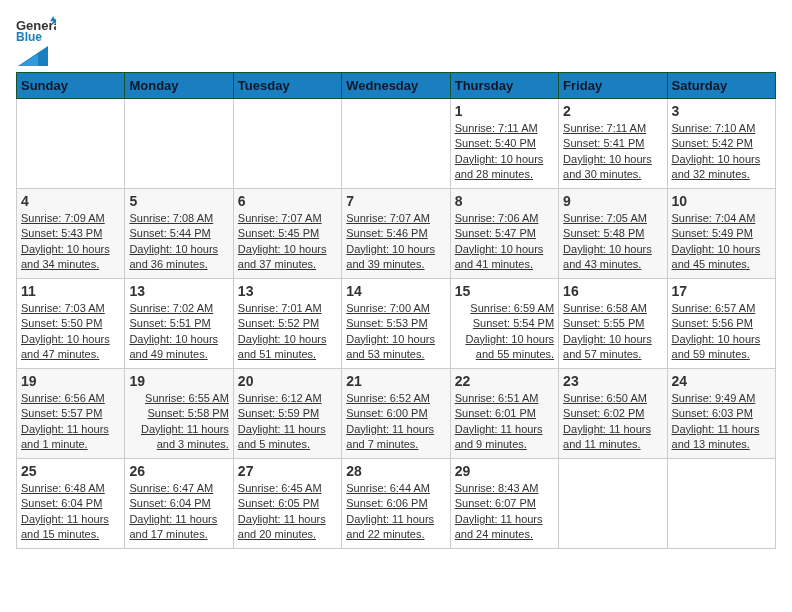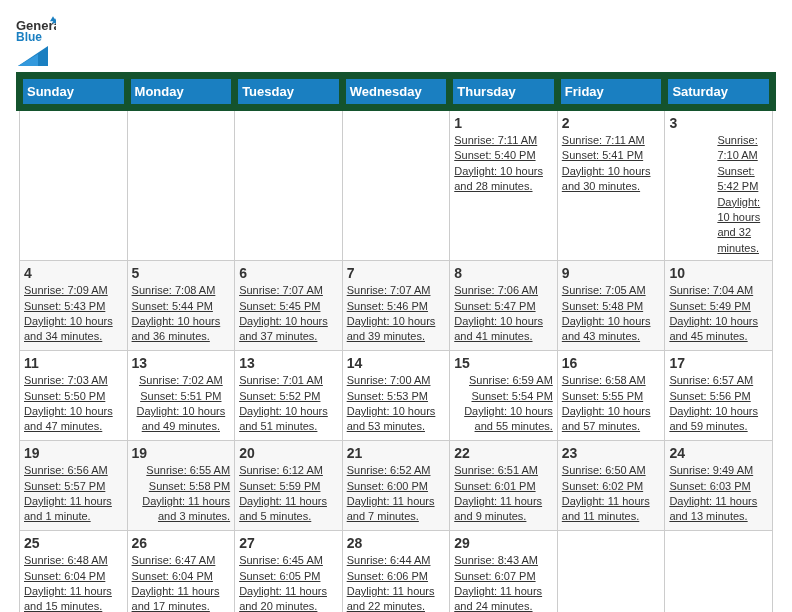--- a/index.html
+++ b/index.html
@@ -38,26 +38,26 @@
       font-size: 16px;
       color: #555;
     }
     table {
       width: 100%;
       border-collapse: collapse;
       table-layout: fixed;
     }
     thead th {
       background-color: #1a7fc1;
-      color: #ffffff;
+      color: #0f172a;
       font-size: 13px;
       font-weight: bold;
       padding: 5px 4px;
       text-align: left;
-      border: 7px solid #14532d;
+      border: 1px solid #14532d;
     }
     tbody td {
       border: 1px solid #ccc;
       vertical-align: top;
       padding: 4px;
       height: 90px;
       font-size: 11px;
       color: #333;
       background: #fff;
     }
@@ -133,21 +133,21 @@
         </td>
         <td>
           <span class="day-number">2</span>
           <div class="day-info" style="white-space: pre-line;">Sunrise: 7:11 AM
 Sunset: 5:41 PM
 Daylight: 10 hours
 and 30 minutes.</div>
         </td>
         <td>
           <span class="day-number">3</span>
-          <div class="day-info" style="white-space: pre-line; margin-left: 48px;">Sunrise: 7:10 AM
+          <div class="day-info" style="white-space: pre-line;">Sunrise: 7:10 AM
 Sunset: 5:42 PM
 Daylight: 10 hours
 and 32 minutes.</div>
         </td>
       </tr>
       <tr>
         <td>
           <span class="day-number">4</span>
           <div class="day-info" style="white-space: pre-line;">Sunrise: 7:09 AM
 Sunset: 5:43 PM
@@ -200,21 +200,21 @@
       <tr>
         <td>
           <span class="day-number">11</span>
           <div class="day-info" style="white-space: pre-line;">Sunrise: 7:03 AM
 Sunset: 5:50 PM
 Daylight: 10 hours
 and 47 minutes.</div>
         </td>
         <td>
           <span class="day-number">13</span>
-          <div class="day-info" style="white-space: pre-line; text-align: center;">Sunrise: 7:02 AM
+          <div class="day-info" style="white-space: pre-line;">Sunrise: 7:02 AM
 Sunset: 5:51 PM
 Daylight: 10 hours
 and 49 minutes.</div>
         </td>
         <td>
           <span class="day-number">13</span>
           <div class="day-info" style="white-space: pre-line;">Sunrise: 7:01 AM
 Sunset: 5:52 PM
 Daylight: 10 hours
 and 51 minutes.</div>

